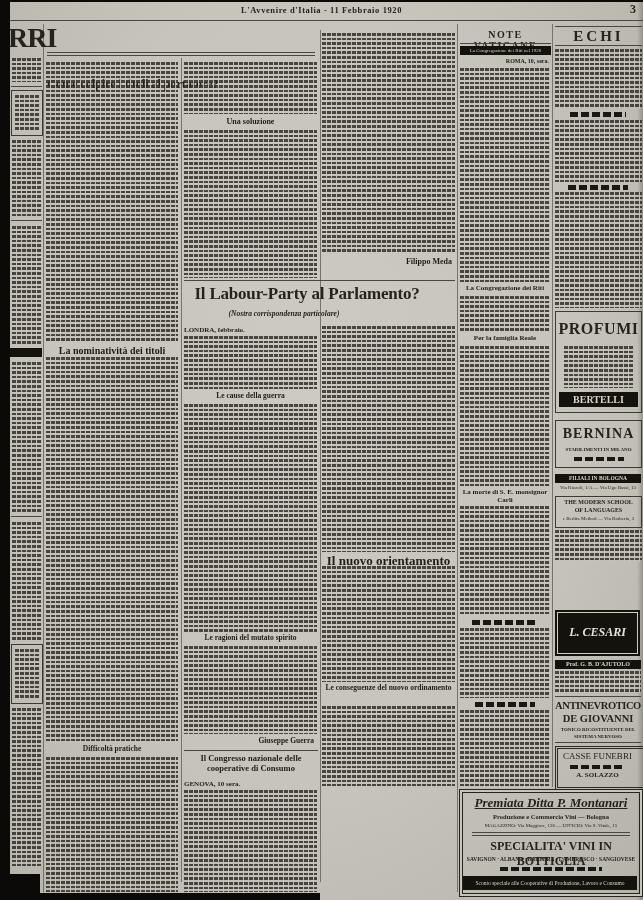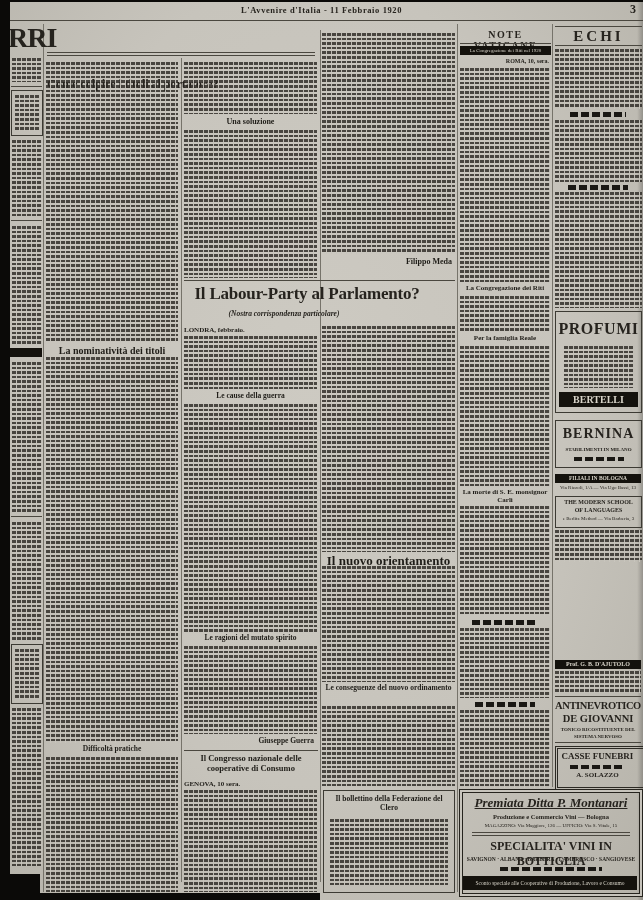--- a/index.html
+++ b/index.html
@@ -101,24 +101,20 @@
   <div class="sub" style="left:184px;top:754px;width:134px;font-size:8.5px;">Il Congresso nazionale delle cooperative di Consumo</div>
   <div class="dl" style="left:184px;top:780px;width:133px;font-size:7px;">GENOVA, 10 sera.</div>
   <div class="greek" style="left:184px;top:790px;width:133px;height:102px;"></div>
 
   <div class="greek" style="left:322px;top:326px;width:133px;height:226px;"></div>
   <div class="sub" style="left:322px;top:554px;width:133px;font-size:13px;">Il nuovo orientamento</div>
   <div class="greek" style="left:322px;top:566px;width:133px;height:116px;"></div>
   <div class="sub" style="left:322px;top:684px;width:133px;font-size:7.5px;">Le conseguenze del nuovo ordinamento</div>
   <div class="greek" style="left:322px;top:706px;width:133px;height:80px;"></div>
 
-  <div class="box" style="left:323px;top:790px;width:130px;height:101px;">
-    <div class="sub" style="left:4px;top:4px;width:122px;font-size:7.5px;position:absolute;">Il bollettino della Federazione del Clero</div>
-    <div class="greek" style="left:6px;top:28px;width:118px;height:66px;"></div>
-  </div>
 
   <div class="abs ctr" style="left:460px;top:29px;width:91px;font-size:10px;font-weight:bold;letter-spacing:1.5px;">NOTE VATICANE</div>
   <div class="hr" style="left:460px;top:43px;width:91px;"></div>
   <div class="bar" style="left:460px;top:46px;width:91px;height:9px;font-size:5px;line-height:9px;">La Congregazione dei Riti nel 1920</div>
   <div class="dl" style="left:460px;top:58px;width:89px;font-size:6px;text-align:right;">ROMA, 10, sera.</div>
   <div class="greek" style="left:460px;top:68px;width:90px;height:214px;"></div>
   <div class="sub" style="left:460px;top:284px;width:90px;font-size:7px;">La Congregazione dei Riti</div>
   <div class="greek" style="left:460px;top:296px;width:90px;height:36px;"></div>
   <div class="sub" style="left:460px;top:334px;width:90px;font-size:7px;">Per la famiglia Reale</div>
   <div class="greek" style="left:460px;top:346px;width:90px;height:140px;"></div>
@@ -154,32 +150,36 @@
   <div class="abs ctr" style="left:555px;top:485px;width:86px;font-size:5px;">Via Rizzoli, 1/A — Via Ugo Bassi, 13</div>
 
   <div class="box" style="left:555px;top:496px;width:85px;height:30px;">
     <div class="abs ctr" style="left:0;top:2px;width:85px;font-size:6px;font-weight:bold;">THE MODERN SCHOOL</div>
     <div class="abs ctr" style="left:0;top:10px;width:85px;font-size:6px;font-weight:bold;">OF LANGUAGES</div>
     <div class="abs ctr" style="left:0;top:19px;width:85px;font-size:5px;">e Berlitz Method — Via Barberia, 3</div>
   </div>
   <div class="greek" style="left:555px;top:530px;width:87px;height:32px;"></div>
 
 
+  <div class="abs" style="left:555px;top:610px;width:85px;height:46px;background:#14120d;">
+    <div class="abs" style="left:2px;top:2px;right:2px;bottom:2px;border:1px solid #cfccc2;"></div>
+    <div class="abs ctr" style="left:0;top:15px;width:85px;font-size:12px;font-weight:bold;font-style:italic;color:#e6e2d7;">L. CESARI</div>
+  </div>
 
   <div class="bar" style="left:555px;top:660px;width:86px;height:9px;font-size:6px;font-weight:bold;line-height:9px;">Prof. G. B. D'AJUTOLO</div>
   <div class="greek" style="left:555px;top:671px;width:86px;height:22px;"></div>
 
   <div class="hr" style="left:555px;top:696px;width:86px;"></div>
   <div class="abs ctr" style="left:555px;top:700px;width:86px;font-size:10.5px;font-weight:bold;letter-spacing:-0.4px;">ANTINEVROTICO</div>
   <div class="abs ctr" style="left:555px;top:713px;width:86px;font-size:10.5px;font-weight:bold;">DE GIOVANNI</div>
   <div class="abs ctr" style="left:555px;top:727px;width:86px;font-size:5px;font-weight:bold;line-height:1.3;">TONICO RICOSTITUENTE DEL SISTEMA NERVOSO</div>
   <div class="hr" style="left:555px;top:742px;width:86px;"></div>
 
   <div class="abs" style="left:555px;top:746px;width:85px;height:38px;border:3px double #2c2a24;">
-    <div class="abs ctr" style="left:0;top:2px;width:79px;font-size:9px;font-weight:bold;text-align:center;">CASSE FUNEBRI</div>
+    <div class="abs ctr" style="left:0;top:2px;width:79px;font-size:9px;font-weight:normal;text-align:center;">CASSE FUNEBRI</div>
     <div class="gb" style="left:12px;top:16px;width:55px;height:4px;"></div>
     <div class="abs ctr" style="left:0;top:22px;width:79px;font-size:7px;font-weight:bold;">A. SOLAZZO</div>
   </div>
 
   <div class="abs" style="left:459px;top:789px;width:182px;height:106px;border:1px solid #26241e;box-shadow:inset 0 0 0 2px #c7c4bc, inset 0 0 0 3px #26241e;">
     <div class="abs ctr" style="left:0;top:5px;width:182px;font-size:13px;font-weight:bold;font-style:italic;text-decoration:underline;">Premiata Ditta P. Montanari</div>
     <div class="abs ctr" style="left:0;top:23px;width:182px;font-size:6.5px;font-weight:bold;">Produzione e Commercio Vini — Bologna</div>
     <div class="abs ctr" style="left:0;top:33px;width:182px;font-size:5px;">MAGAZZINO: Via Maggiore, 126 — UFFICIO: Via S. Vitale, 15</div>
     <div class="hr" style="left:12px;top:42px;width:158px;"></div>
     <div class="hr" style="left:12px;top:45px;width:158px;"></div>

